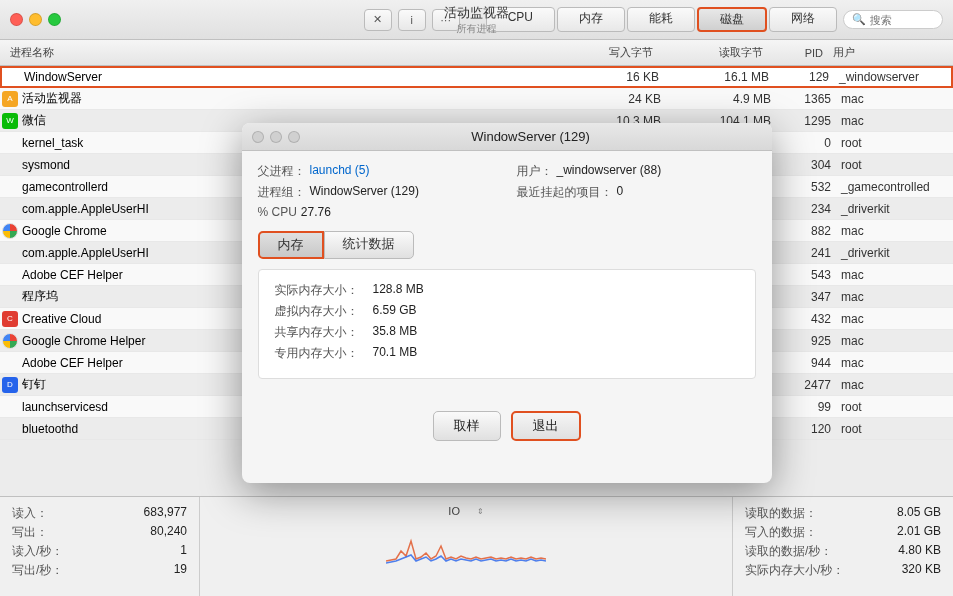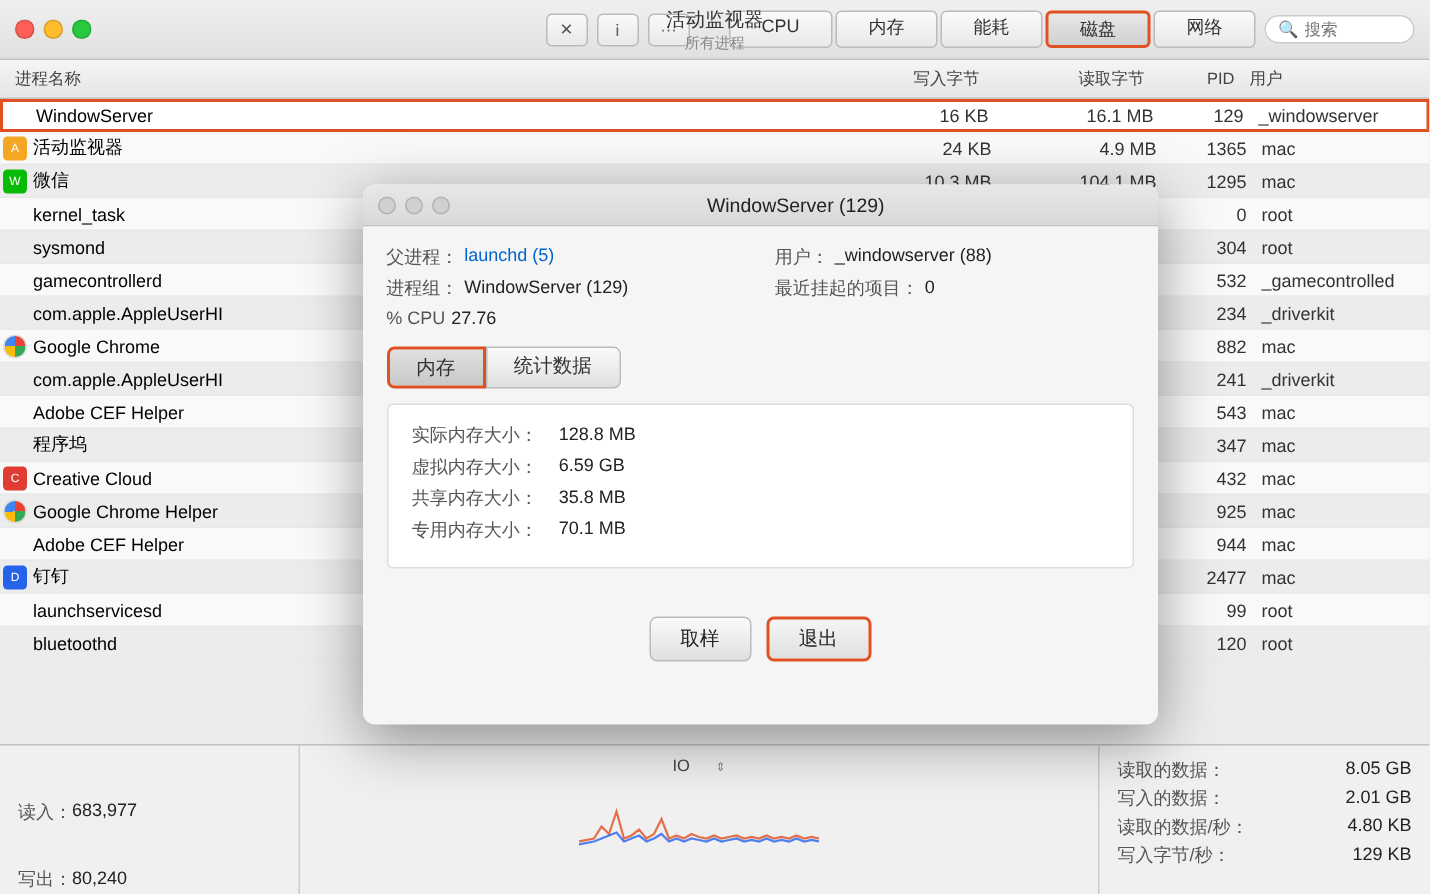--- a/index.html
+++ b/index.html
@@ -142,21 +142,21 @@
       background: #f0f0f0;
       border-top: 1px solid #c0c0c0;
       display: flex;
       align-items: stretch;
     }
     .bottom-left {
       width: 200px;
       padding: 8px 12px;
       border-right: 1px solid #ccc;
     }
-    .bottom-left .row { display: flex; margin-bottom: 2px; margin-top: 28px; }
+    .bottom-left .row { display: flex; justify-content: space-between; margin-bottom: 2px; }
     .bottom-left .label { color: #555; }
     .bottom-left .value { color: #222; }
     .bottom-center {
       flex: 1;
       display: flex;
       flex-direction: column;
       align-items: center;
       justify-content: flex-start;
       padding: 8px;
       border-right: 1px solid #ccc;
@@ -549,22 +549,22 @@
       </div>
       <div class="row">
         <span class="label">写入的数据：</span>
         <span class="value">2.01 GB</span>
       </div>
       <div class="row">
         <span class="label">读取的数据/秒：</span>
         <span class="value">4.80 KB</span>
       </div>
       <div class="row">
-        <span class="label">写入字节/秒：</span>
-        <span class="value">129 KB</span>
+        <span class="label">实际内存大小/秒：</span>
+        <span class="value">320 KB</span>
       </div>
     </div>
 </div>
 
 <div class="modal-overlay">
   <div class="modal">
     <div class="modal-title-bar">
       <div class="modal-traffic">
         <div class="modal-tl"></div>
         <div class="modal-tl"></div>

